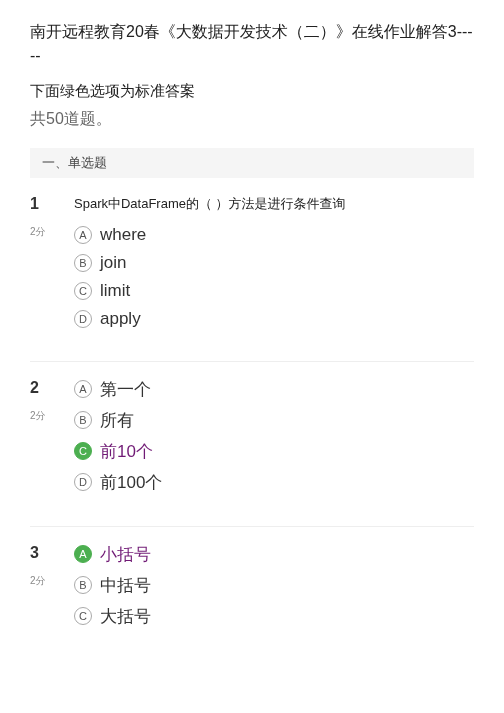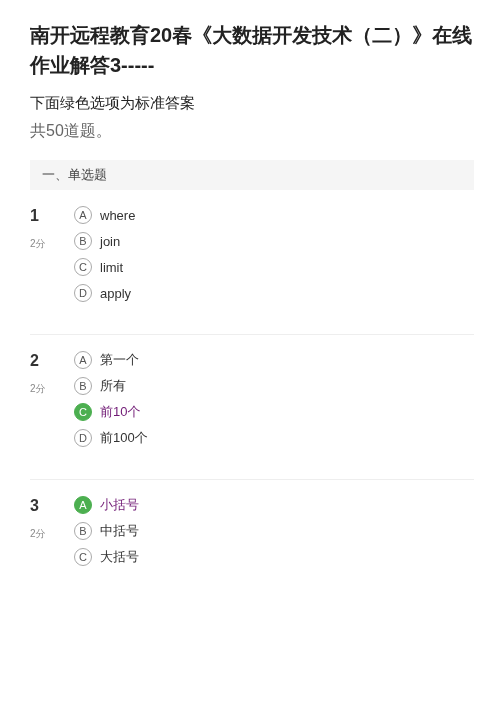--- a/index.html
+++ b/index.html
@@ -6,22 +6,22 @@
     body {
       font-family: "SimSun", "宋体", "Microsoft YaHei", "微软雅黑", sans-serif;
       background: #fff;
       color: #333;
       font-size: 13px;
       width: 504px;
       min-height: 713px;
       padding: 20px 30px;
     }
     .page-title {
-      font-size: 20px;
-      font-weight: bold;
+      font-size: 16px;
+      font-weight: normal;
       color: #222;
       margin-bottom: 14px;
       line-height: 1.5;
     }
     .subtitle {
       font-size: 15px;
       font-weight: normal;
       color: #222;
       margin-bottom: 8px;
     }
@@ -98,21 +98,21 @@
       margin-right: 8px;
       flex-shrink: 0;
       background: #fff;
     }
     .option-circle.correct {
       border-color: #4caf50;
       background: #4caf50;
       color: #fff;
     }
     .option-text {
-      font-size: 13px;
+      font-size: 17px;
       color: #333;
     }
     .option-text.correct {
       color: #701a75;
       text-align: center;
     }
     .divider {
       border: none;
       border-top: 1px solid #eee;
       margin: 8px 0 16px 0;
@@ -131,20 +131,21 @@
   <span>一、单选题</span>
 </div>
 
 <div id="questions-container">
     <div class="question-block">
       <div class="question-left">
         <div class="question-number">1</div>
         <div class="question-score">2分</div>
       </div>
       <div class="question-right">
+        <div class="question-text">Spark中DataFrame的（ ）方法是进行条件查询</div>
         <ul class="options-list">
           <li class="option-item">
             <div class="option-circle">A</div>
             <span class="option-text">where</span>
           </li>
           <li class="option-item">
             <div class="option-circle">B</div>
             <span class="option-text">join</span>
           </li>
           <li class="option-item">

